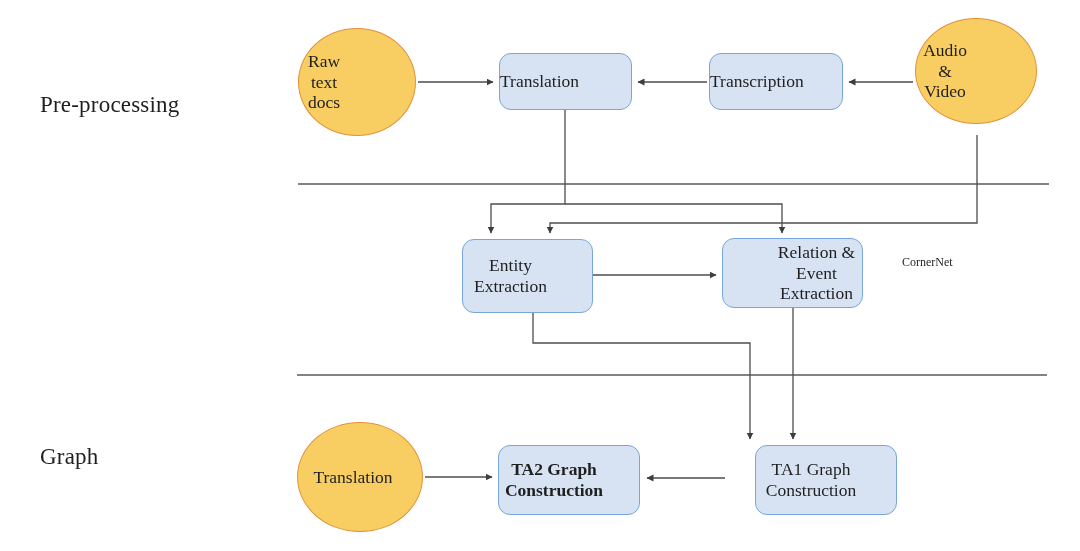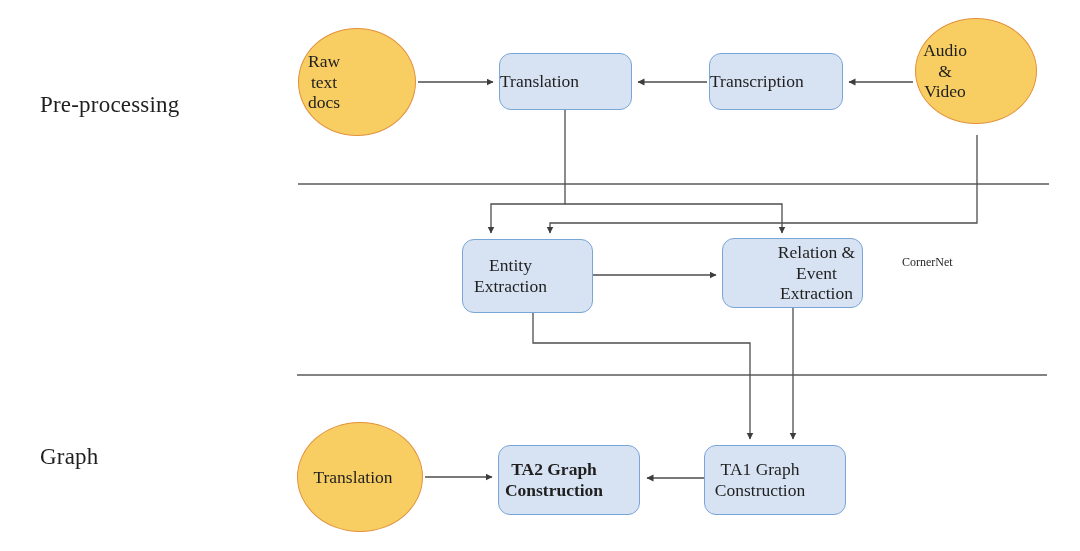--- a/index.html
+++ b/index.html
@@ -92,19 +92,19 @@
   </div>
 
   <div class="node circle" style="left:297px; top:422px; width:126px; height:110px;">
     <span class="lbl" style="width:110px;">Translation</span>
   </div>
 
   <div class="node box" style="left:498px; top:445px; width:142px; height:70px;">
     <span class="lbl" style="width:110px;font-weight:bold;">TA2 Graph Construction</span>
   </div>
 
-  <div class="node box" style="left:704px; top:445px; width:142px; height:70px;">
+  <div class="node box" style="left:755px; top:445px; width:142px; height:70px;">
     <span class="lbl" style="width:110px;">TA1 Graph Construction</span>
   </div>
 
   <div class="annotation" style="left:902px; top:235px;">CornerNet</div>
 
 </div>
 
 </body></html>

